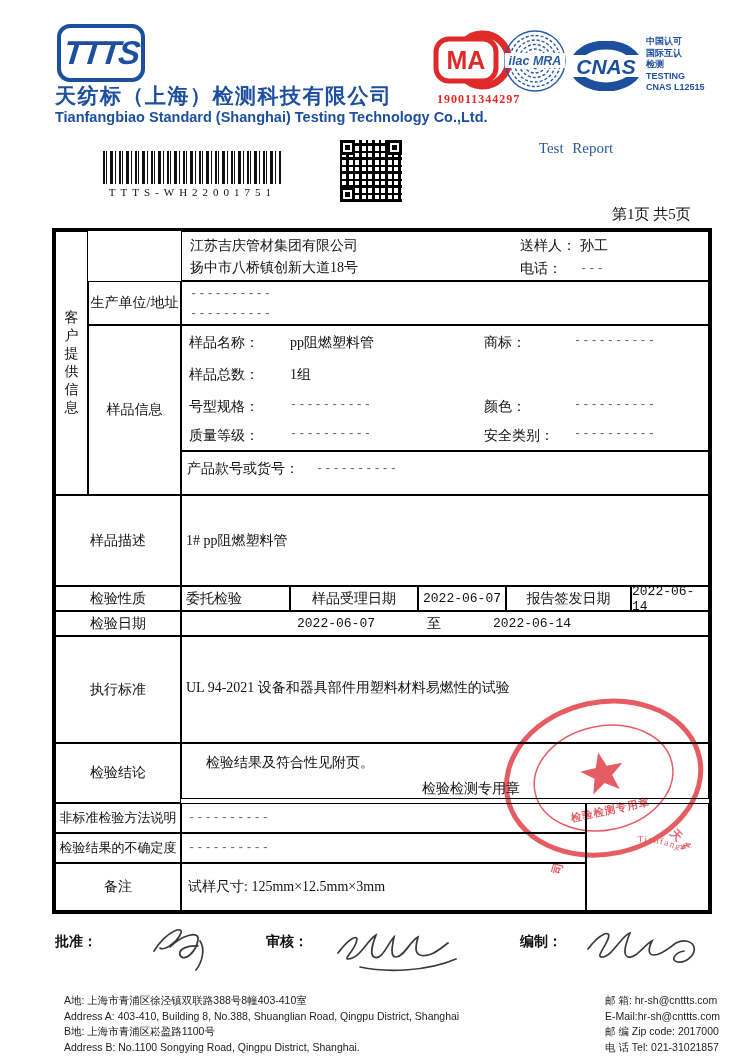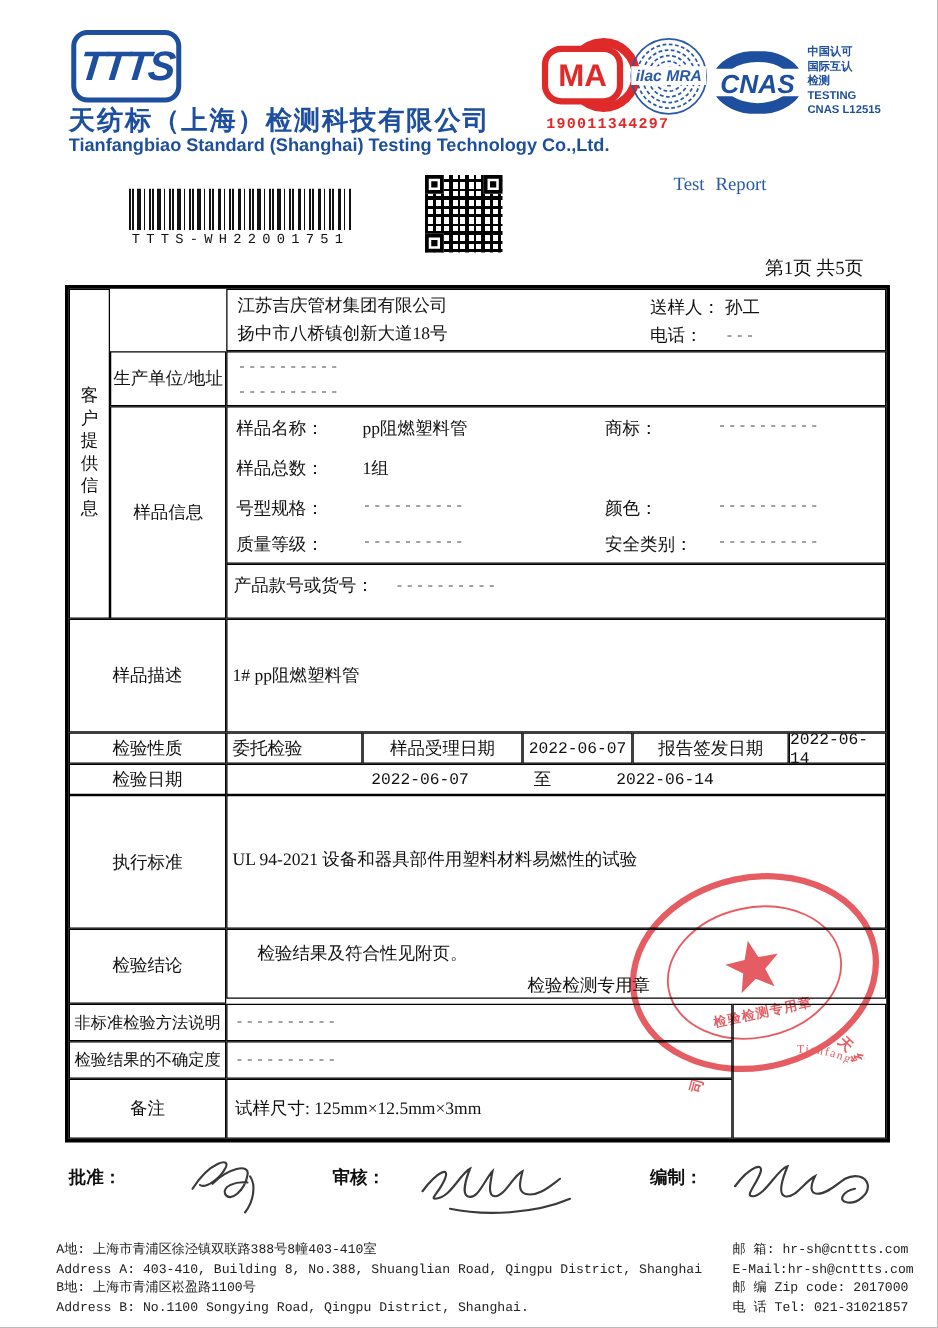--- a/index.html
+++ b/index.html
@@ -1,20 +1,20 @@
 <!DOCTYPE html>
 <html><head>
 <meta charset="utf-8">
 <style>
   html,body{margin:0;padding:0;background:#888;}
   .page{position:relative;width:750px;height:1062px;background:#fff;margin:0 auto;overflow:hidden;
         font-family:"Liberation Serif","DejaVu Serif",serif;color:#111;}
   .abs{position:absolute;}
   .sans{font-family:"Liberation Sans","DejaVu Sans",sans-serif;}
-  .mono{font-family:Liberation Mono, monospace;}
+  .mono{font-family:Liberation Serif, serif;}
   
   .brand-blue{color:#1d4f9e;}
   .logo-box{left:57px;top:24px;width:80px;height:50px;border:4px solid #1d4f9e;border-radius:13px;
             display:flex;align-items:center;justify-content:center;}
   .logo-box span{font-family:"Liberation Sans",sans-serif;font-weight:bold;font-style:italic;
             font-size:33px;color:#1d4f9e;letter-spacing:-2px;transform:skewX(-6deg);}
   .company-cn{left:55px;top:82px;font-size:21px;font-weight:bold;letter-spacing:1.5px;}
   .company-en{left:55px;top:109px;font-size:14.5px;font-weight:bold;}
   .barcode{left:103px;top:151px;width:178px;height:33px;
     background:repeating-linear-gradient(90deg,#111 0 2px,#fff 2px 3px,#111 3px 4px,#fff 4px 7px,#111 7px 10px,#fff 10px 12px,#111 12px 13px,#fff 13px 16px);}
@@ -41,21 +41,21 @@
   .frow{position:absolute;left:0;width:100%;height:24px;}
   .frow span{position:absolute;white-space:nowrap;}
   .f-l1{left:7px;}  .f-v1{left:108px;} .f-l2{left:302px;} .f-v2{left:392px;}
   
   .stamp{left:498px;top:696px;width:212px;height:168px;transform:rotate(-12deg);opacity:.9;
          mix-blend-mode:multiply;z-index:5;pointer-events:none;}
   
   .sig-label{font-size:14px;font-weight:bold;}
   .sig svg path{stroke:#3a3a3a;stroke-width:1.7;fill:none;stroke-linecap:round;}
   
-  .footer{font-size:10.5px;line-height:15.5px;font-family:Liberation Mono, monospace;color:#222;}
+  .footer{font-size:10.5px;line-height:15.5px;font-family:Liberation Sans, sans-serif;color:#222;margin-left:19px;}
 </style>
 </head>
 <body>
 
 <div class="page">
 
   <div class="abs logo-box">
     <span>TTTS</span>
   </div>
   <div class="abs company-cn brand-blue sans">天纺标（上海）检测科技有限公司</div>

